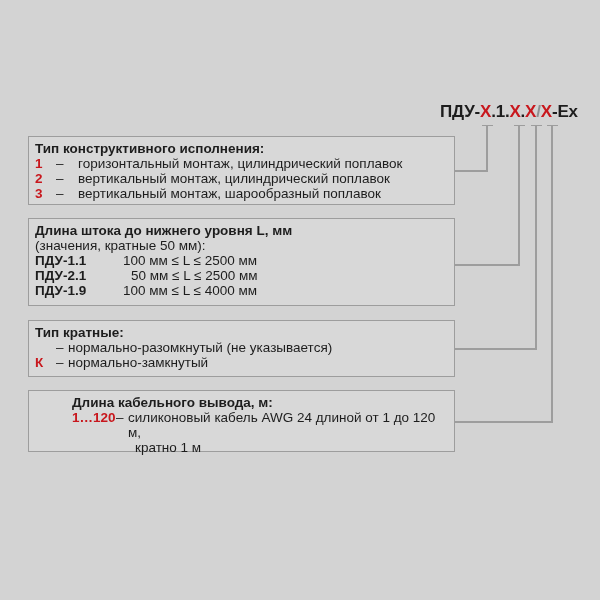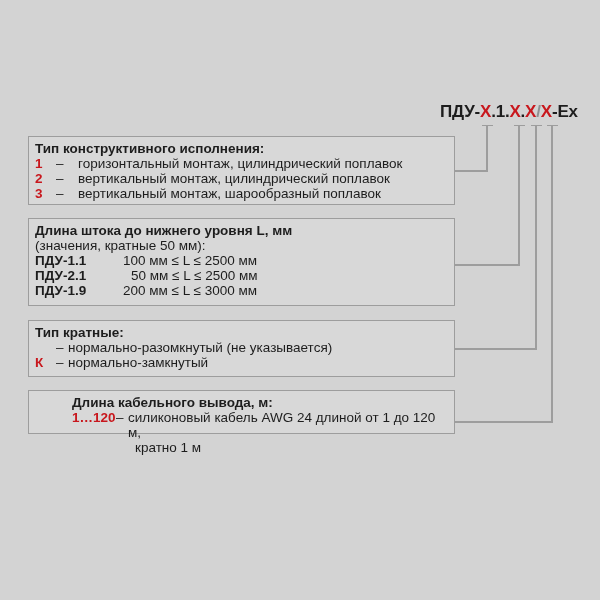--- a/index.html
+++ b/index.html
@@ -107,39 +107,39 @@
     <div class="row">
       <span class="label">ПДУ-1.1</span>
       <span class="val">100 мм ≤ L ≤ 2500 мм</span>
     </div>
     <div class="row">
       <span class="label">ПДУ-2.1</span>
       <span class="val indent1">50 мм ≤ L ≤ 2500 мм</span>
     </div>
     <div class="row">
       <span class="label">ПДУ-1.9</span>
-      <span class="val">200 мм ≤ L ≤ 3000 мм</span>
+      <span class="val">100 мм ≤ L ≤ 4000 мм</span>
     </div>
   </div>
 
   <div class="box box3" style="top:320px;height:57px;">
     <div class="hdr">Тип кратные:</div>
     <div class="row">
       <span class="code"></span>
       <span class="dash">–</span>
       <span class="txt">нормально-разомкнутый (не указывается)</span>
     </div>
     <div class="row">
       <span class="code">К</span>
       <span class="dash">–</span>
       <span class="txt">нормально-замкнутый</span>
     </div>
   </div>
 
-  <div class="box box4" style="top:390px;height:44px;padding-left:43px;">
+  <div class="box box4" style="top:390px;height:62px;padding-left:43px;">
     <div class="hdr">Длина кабельного вывода, м:</div>
     <div class="row">
       <span class="code">1…120</span>
       <span class="dash">–</span>
       <span class="txt">
         <span>силиконовый кабель AWG 24 длиной от 1 до 120 м,</span><br>
         <span class="cont">кратно 1 м</span>
       </span>
     </div>
   </div>

